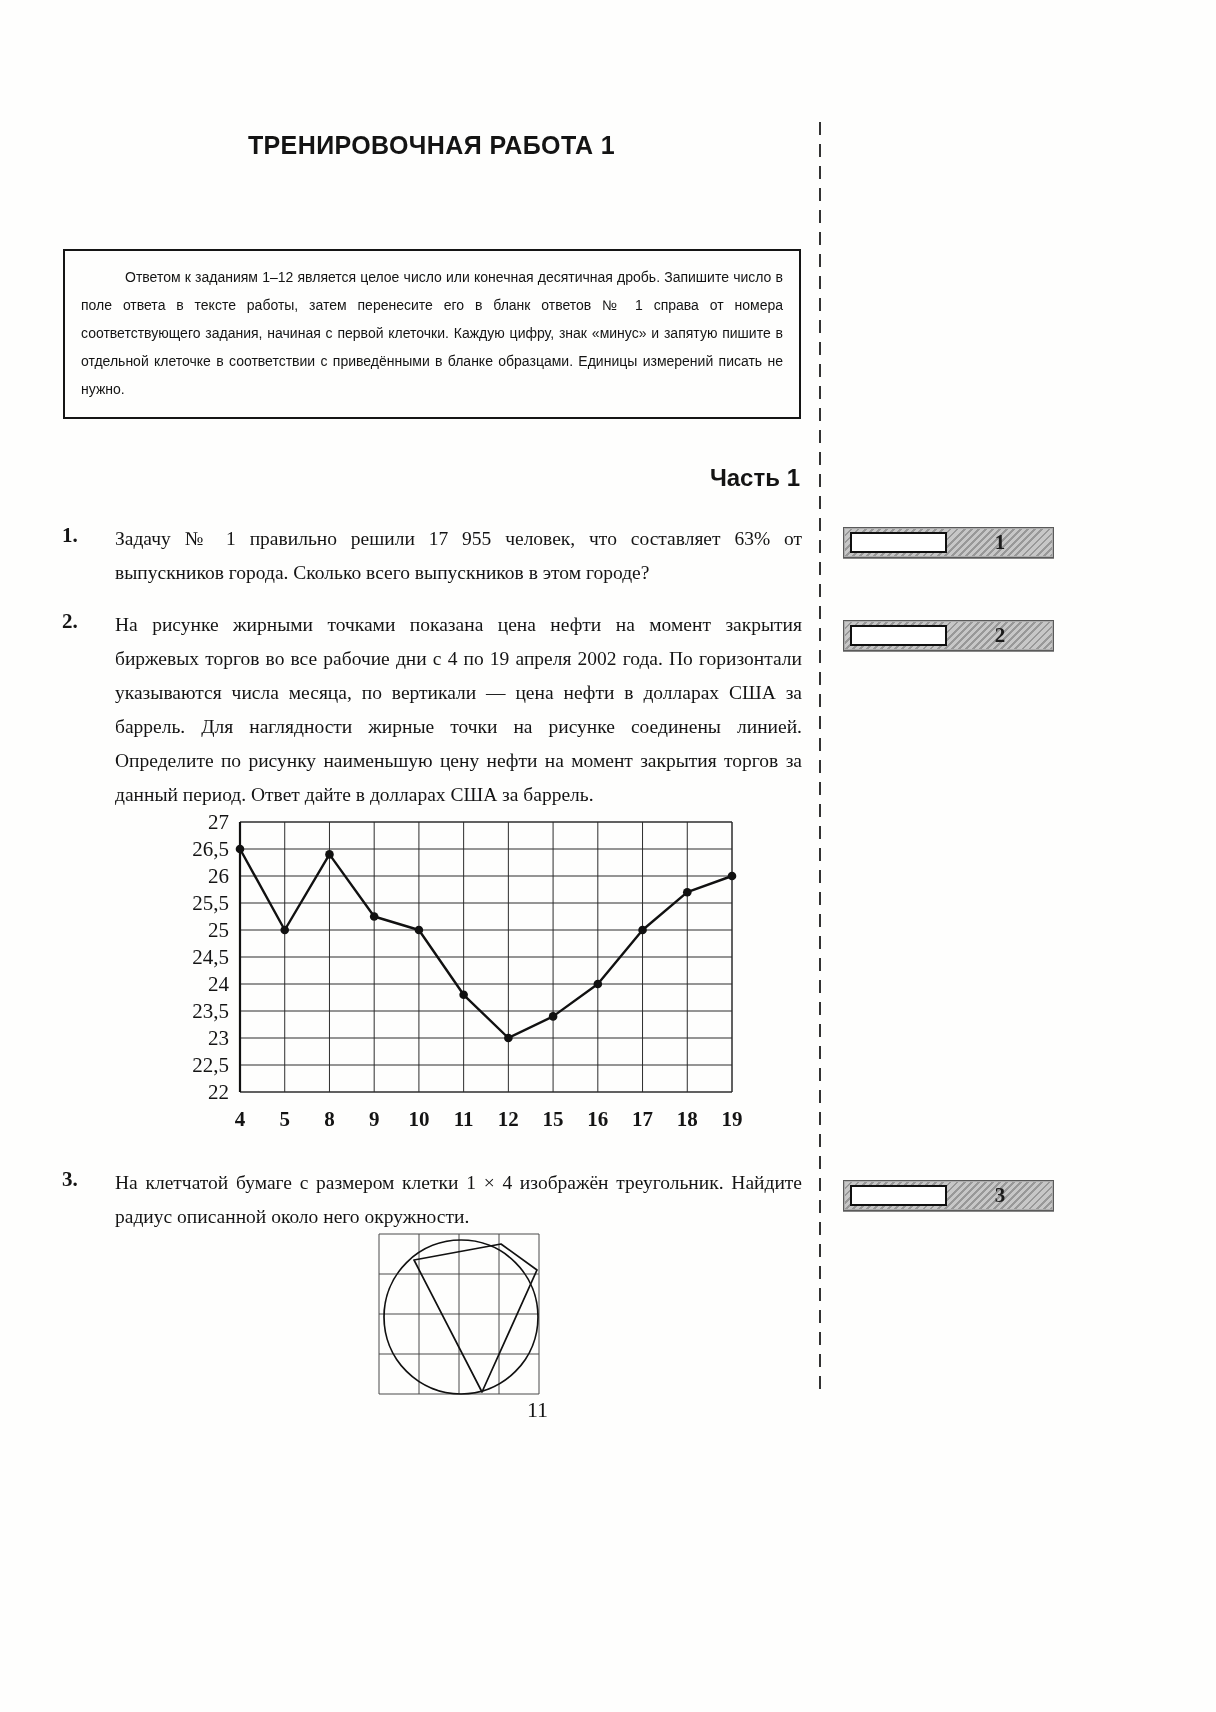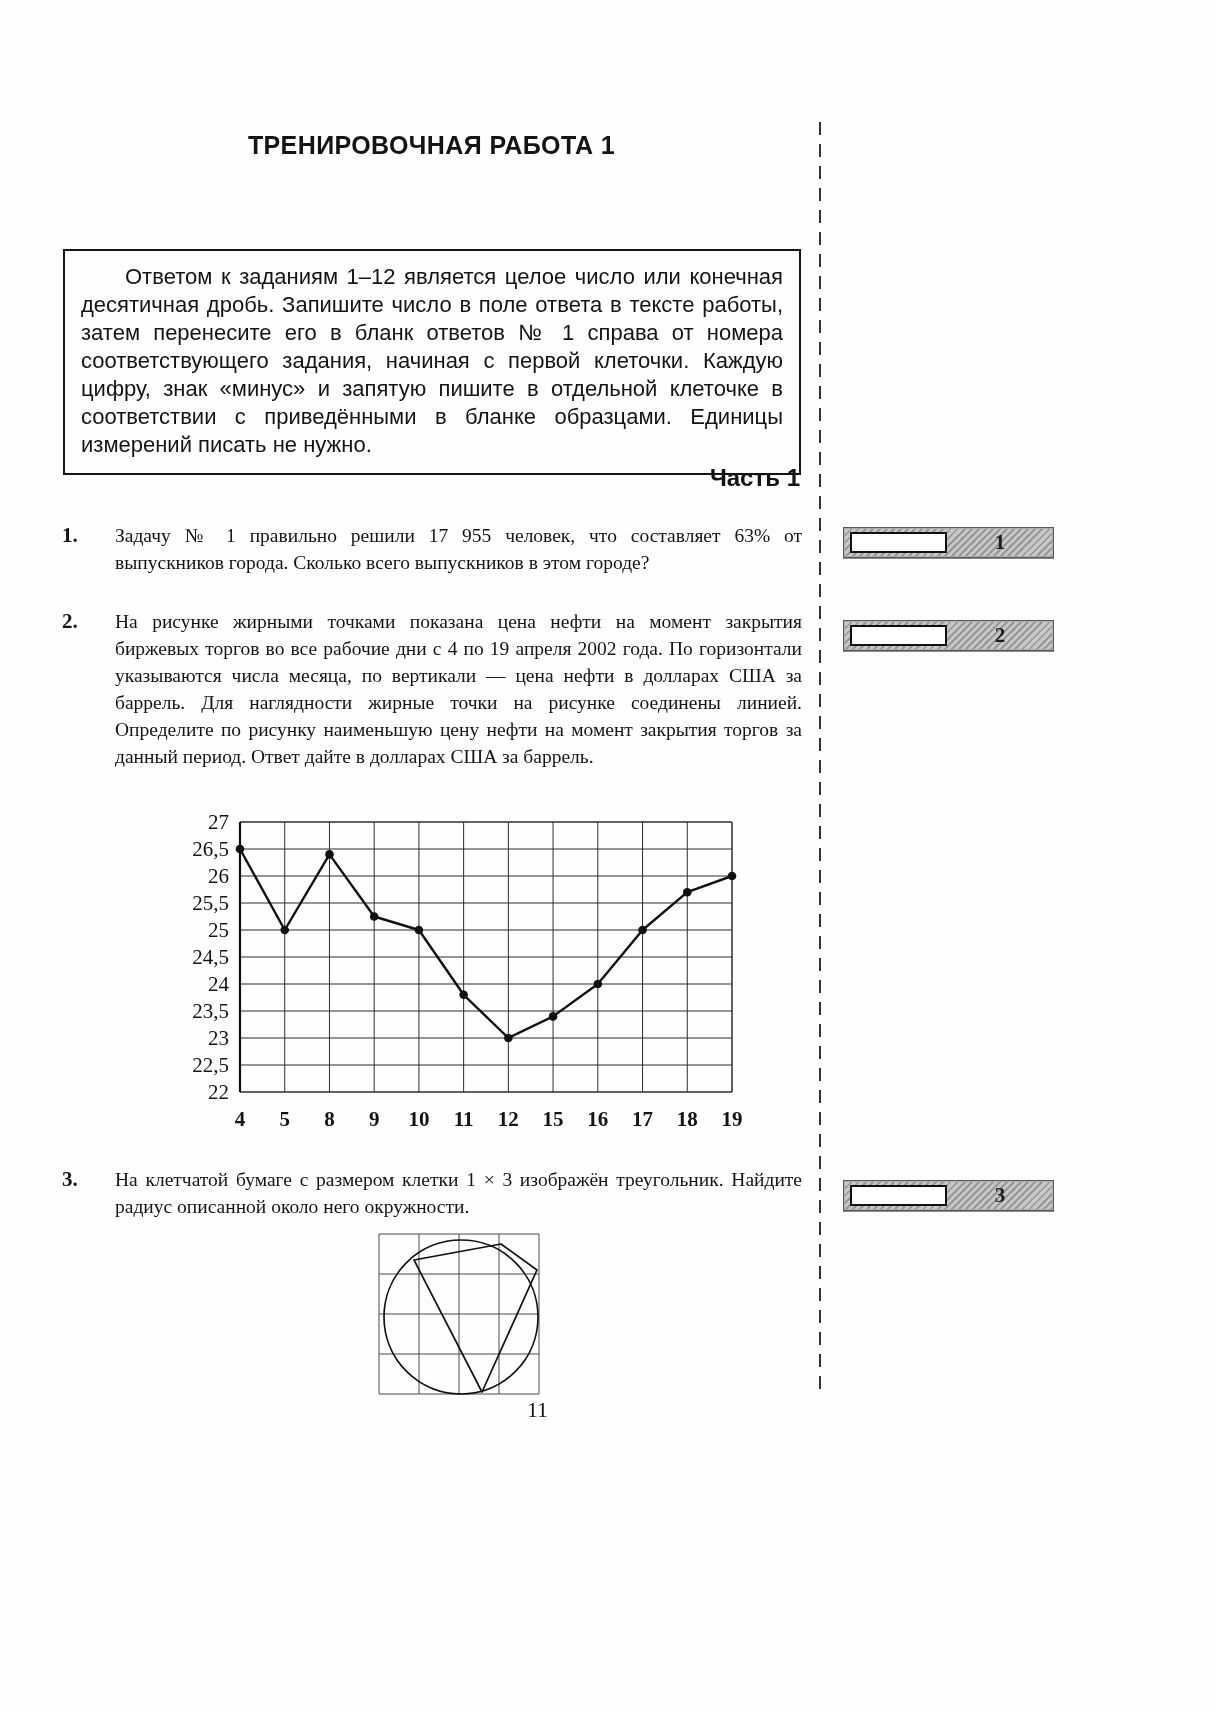--- a/index.html
+++ b/index.html
@@ -11,30 +11,30 @@
   }
   .title {
     position:absolute; top:131px; left:63px; width:737px;
     text-align:center; font-family:"Liberation Sans", sans-serif;
     font-weight:700; font-size:25px; letter-spacing:.4px;
   }
   .instruction {
     position:absolute; top:249px; left:63px; width:738px;
     border:2px solid #151515; padding:12px 16px 14px 16px;
     font-family:"Liberation Sans", sans-serif;
-    font-size:22px; line-height:28px; text-align:justify;
+    font-size:14px; line-height:28px; text-align:justify;
   }
   .instruction p { text-indent:44px; }
   .section-title {
     position:absolute; top:464px; left:63px; width:737px; text-align:right;
     font-family:"Liberation Sans", sans-serif; font-weight:700; font-size:24px;
   }
   .problem { position:absolute; left:62px; width:740px; display:flex; }
   .problem .num { width:53px; font-weight:700; font-size:21px; line-height:27px; }
-  .problem .text { flex:1; font-size:19.5px; line-height:27px; text-align:justify; }
+  .problem .text { flex:1; font-size:19.5px; line-height:34px; text-align:justify; }
   .p1 { top:522px; }
   .p2 { top:608px; }
   .p3 { top:1166px; }
   .chart { position:absolute; left:155px; top:810px; }
   .figure { position:absolute; left:376px; top:1231px; }
   .page-number { position:absolute; top:1397px; left:470px; width:135px; text-align:center; font-size:22px; }
   .cut-line {
     position:absolute; left:819px; top:122px; width:2px; height:1268px;
     background:repeating-linear-gradient(180deg,#333 0 13px,transparent 13px 22px);
   }
@@ -139,21 +139,21 @@
         <circle cx="398.09090909090907" cy="206.4000000000001" r="4.3" fill="#111"></circle>
         <circle cx="442.8181818181818" cy="174" r="4.3" fill="#111"></circle>
         <circle cx="487.54545454545456" cy="120" r="4.3" fill="#111"></circle>
         <circle cx="532.2727272727273" cy="82.20000000000003" r="4.3" fill="#111"></circle>
         <circle cx="577" cy="66" r="4.3" fill="#111"></circle>
       </svg>
   </div>
 
   <div class="problem p3">
     <div class="num">3.</div>
-    <div class="text">На клетчатой бумаге с размером клетки 1 × 3 изображён треугольник. Найдите радиус описанной около него окружности.</div>
+    <div class="text">На клетчатой бумаге с размером клетки 1 × 4 изображён треугольник. Найдите радиус описанной около него окружности.</div>
   </div>
 
   <div class="figure">
     <svg width="166" height="166" viewBox="-3 -3 166 166">
         <line x1="0" y1="0" x2="160" y2="0" stroke="#4a4a4a" stroke-width="1"></line>
         <line x1="0" y1="0" x2="0" y2="160" stroke="#4a4a4a" stroke-width="1"></line>
         <line x1="0" y1="40" x2="160" y2="40" stroke="#4a4a4a" stroke-width="1"></line>
         <line x1="40" y1="0" x2="40" y2="160" stroke="#4a4a4a" stroke-width="1"></line>
         <line x1="0" y1="80" x2="160" y2="80" stroke="#4a4a4a" stroke-width="1"></line>
         <line x1="80" y1="0" x2="80" y2="160" stroke="#4a4a4a" stroke-width="1"></line>

